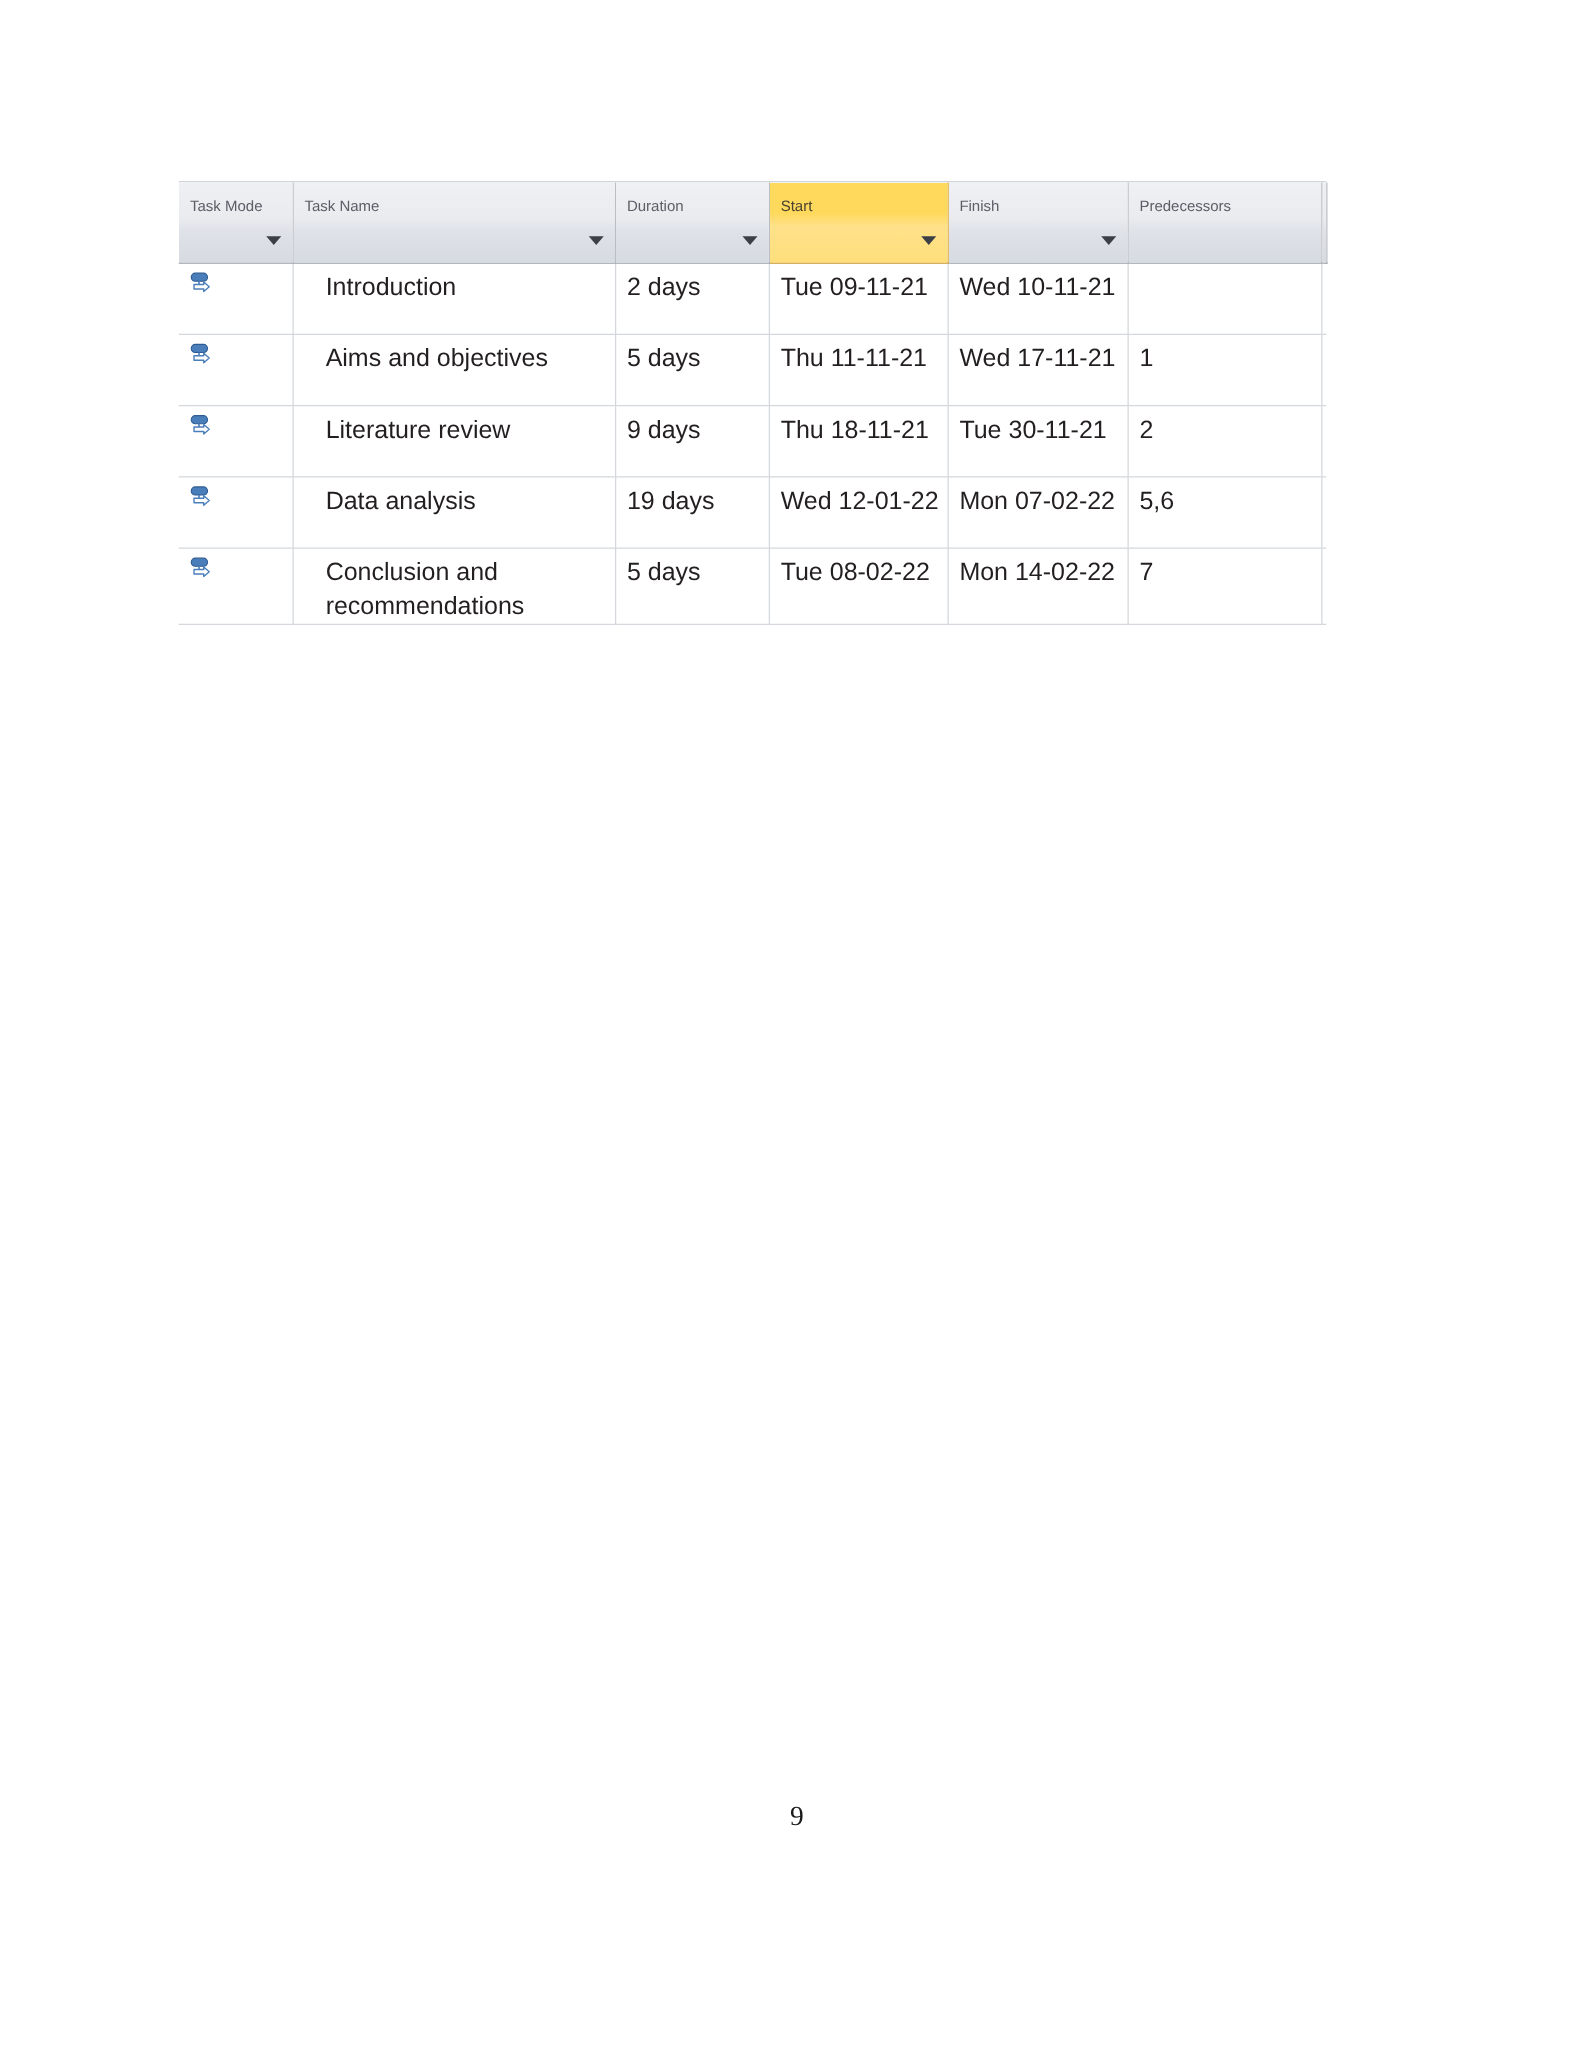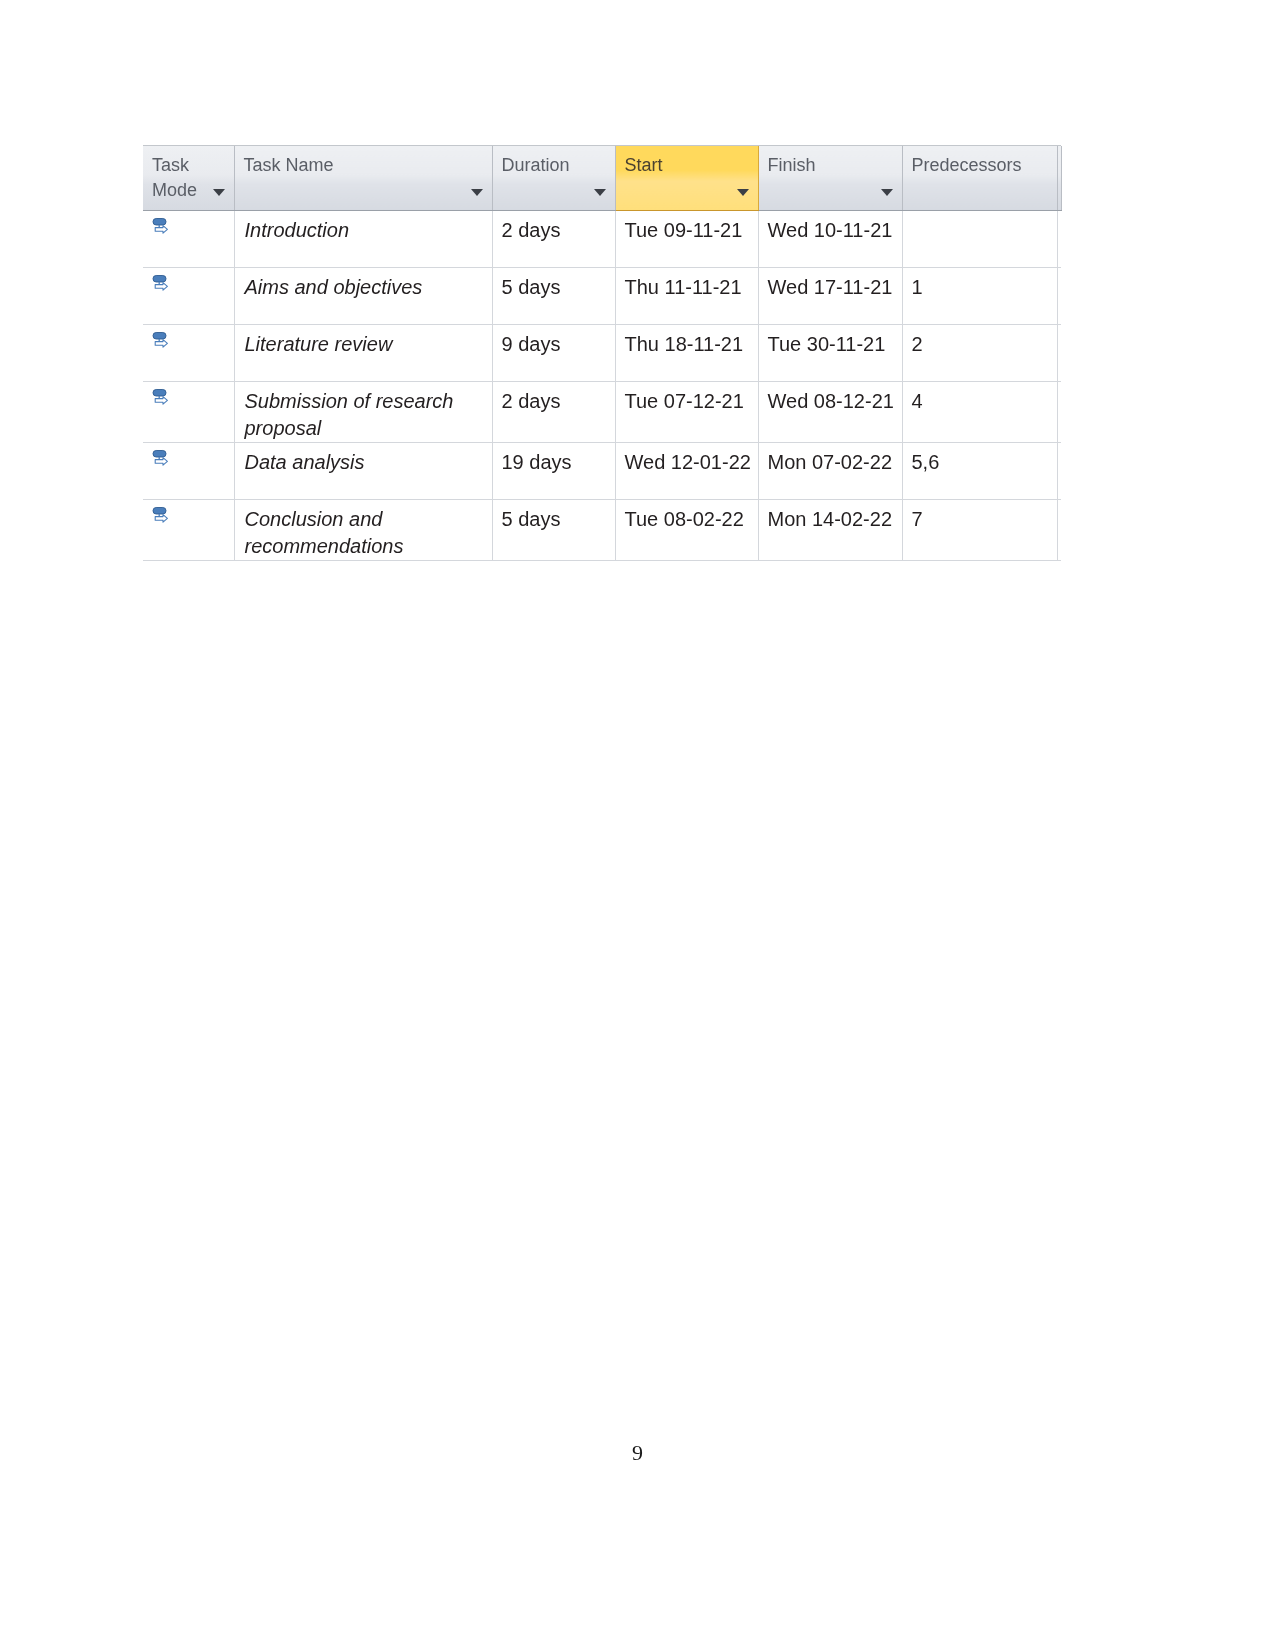--- a/index.html
+++ b/index.html
@@ -56,21 +56,21 @@
   
   thead tr { height: 64px; }
 
   th.hcell {
     position: relative;
     padding: 7px 0 0 9px;
     margin: 0;
     text-align: left;
     vertical-align: top;
     font-weight: normal;
-    font-size: 18px;
+    font-size: 12px;
     line-height: 25px;
     color: #5a5e66;
     background: linear-gradient(to bottom, #eef0f3 0%, #e9ebef 45%, #dfe2e8 60%, #d6dae1 100%);
     border-right: 1px solid #b9bdc4;
     border-bottom: 1px solid #9aa0a8;
     box-sizing: border-box;
     white-space: normal;
     overflow: hidden;
   }
   th.hcell .htext {
@@ -110,21 +110,21 @@
     font-size: 20px;
     line-height: 27px;
     color: #231f20;
     background: #ffffff;
     border-right: 1px solid #d4d7dc;
     border-bottom: 1px solid #d4d7dc;
     box-sizing: border-box;
     overflow: hidden;
     white-space: normal;
   }
-  td.cell.name   { padding-left: 10px; font-style: italic; }
+  td.cell.name   { padding-left: 26px; }
   td.cell.mode   { padding: 5px 0 0 8px; }
   td.cell.extra  { border-right: none; }
 
   
   .taskmode-icon {
     display: block;
     width: 22px;
     height: 22px;
   }
 
@@ -233,33 +233,20 @@
             <td class="cell">Tue 30-11-21</td>
             <td class="cell">2</td>
             <td class="cell extra"></td>
           </tr>
           <tr>
             <td class="cell mode"><span><svg class="taskmode-icon" viewBox="0 0 22 22">
                   <rect x="2" y="2.5" width="13" height="6.5" rx="3.2" ry="3.2" fill="#4a7ebb" stroke="#2e5b91" stroke-width="0.9"></rect>
                   <path d="M8.2 9 L8.2 12.2" stroke="#4a7ebb" stroke-width="1.3" fill="none"></path>
                   <path d="M4.2 11.6 H12.0 V9.6 L16.4 13.4 L12.0 17.2 V15.2 H4.2 Z" fill="#ffffff" stroke="#4a7ebb" stroke-width="1.1" stroke-linejoin="round"></path>
                 </svg></span></td>
-            <td class="cell name">Submission of research proposal</td>
-            <td class="cell">2 days</td>
-            <td class="cell">Tue 07-12-21</td>
-            <td class="cell">Wed 08-12-21</td>
-            <td class="cell">4</td>
-            <td class="cell extra"></td>
-          </tr>
-          <tr>
-            <td class="cell mode"><span><svg class="taskmode-icon" viewBox="0 0 22 22">
-                  <rect x="2" y="2.5" width="13" height="6.5" rx="3.2" ry="3.2" fill="#4a7ebb" stroke="#2e5b91" stroke-width="0.9"></rect>
-                  <path d="M8.2 9 L8.2 12.2" stroke="#4a7ebb" stroke-width="1.3" fill="none"></path>
-                  <path d="M4.2 11.6 H12.0 V9.6 L16.4 13.4 L12.0 17.2 V15.2 H4.2 Z" fill="#ffffff" stroke="#4a7ebb" stroke-width="1.1" stroke-linejoin="round"></path>
-                </svg></span></td>
             <td class="cell name">Data analysis</td>
             <td class="cell">19 days</td>
             <td class="cell">Wed 12-01-22</td>
             <td class="cell">Mon 07-02-22</td>
             <td class="cell">5,6</td>
             <td class="cell extra"></td>
           </tr>
           <tr>
             <td class="cell mode"><span><svg class="taskmode-icon" viewBox="0 0 22 22">
                   <rect x="2" y="2.5" width="13" height="6.5" rx="3.2" ry="3.2" fill="#4a7ebb" stroke="#2e5b91" stroke-width="0.9"></rect>

